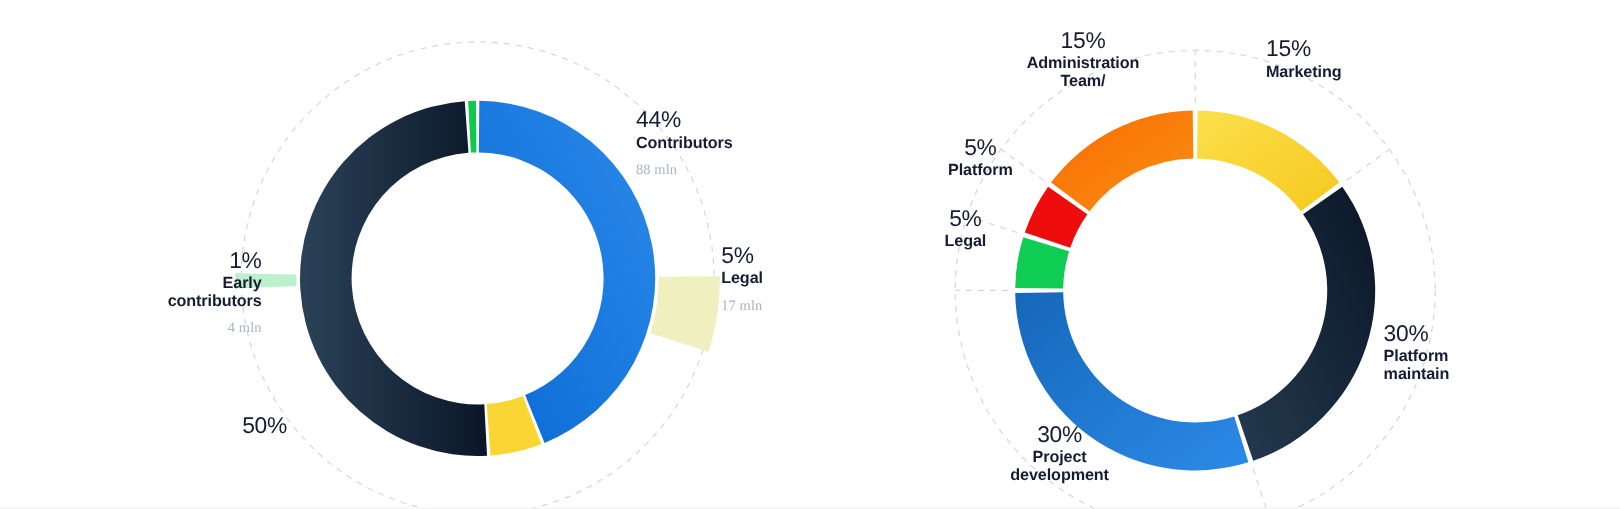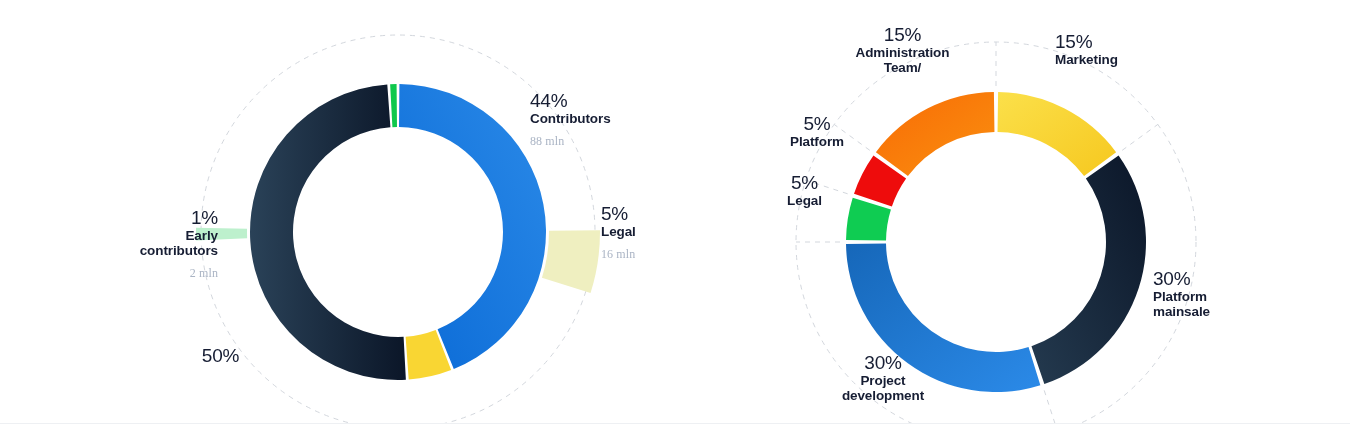--- a/index.html
+++ b/index.html
@@ -89,28 +89,28 @@
 
   <div class="lbl ta-l" style="left:530px; top:90px; width:160px;">
     <div class="pct">44%</div>
     <div class="name">Contributors</div>
     <div class="amt sp">88 mln</div>
   </div>
 
   <div class="lbl ta-l" style="left:601px; top:203px; width:110px;">
     <div class="pct">5%</div>
     <div class="name">Legal</div>
-    <div class="amt sp">16 mln</div>
+    <div class="amt sp">17 mln</div>
   </div>
 
   <div class="lbl ta-r" style="left:58px; top:207px; width:160px;">
     <div class="pct">1%</div>
     <div class="name">Early</div>
     <div class="name">contributors</div>
-    <div class="amt sp">2 mln</div>
+    <div class="amt sp">4 mln</div>
   </div>
 
   <div class="lbl ta-c" style="left:118px; top:345px; width:205px;">
     <div class="pct">50%</div>
   </div>
 
   <div class="lbl ta-c" style="left:820px; top:24px; width:165px;">
     <div class="pct">15%</div>
     <div class="name">Administration</div>
     <div class="name">Team/</div>
@@ -127,21 +127,21 @@
   </div>
 
   <div class="lbl ta-c" style="left:757px; top:172px; width:95px;">
     <div class="pct">5%</div>
     <div class="name">Legal</div>
   </div>
 
   <div class="lbl ta-l" style="left:1153px; top:268px; width:150px;">
     <div class="pct">30%</div>
     <div class="name">Platform</div>
-    <div class="name">mainsale</div>
+    <div class="name">maintain</div>
   </div>
 
   <div class="lbl ta-c" style="left:812px; top:352px; width:142px;">
     <div class="pct">30%</div>
     <div class="name">Project</div>
     <div class="name">development</div>
   </div>
 
   <div class="bottom-rule"></div>
 </div>

